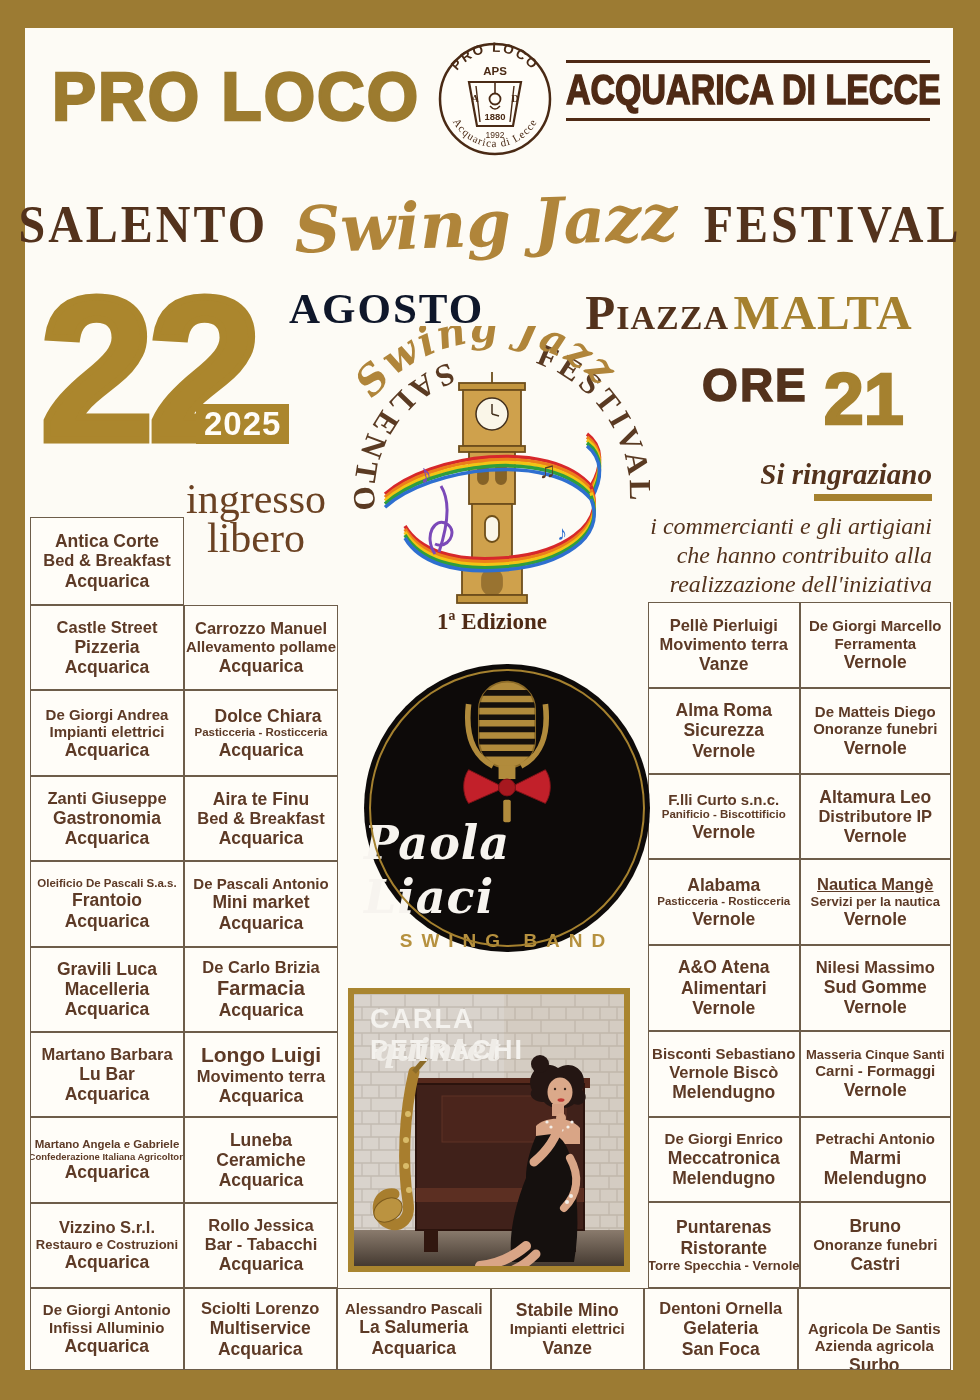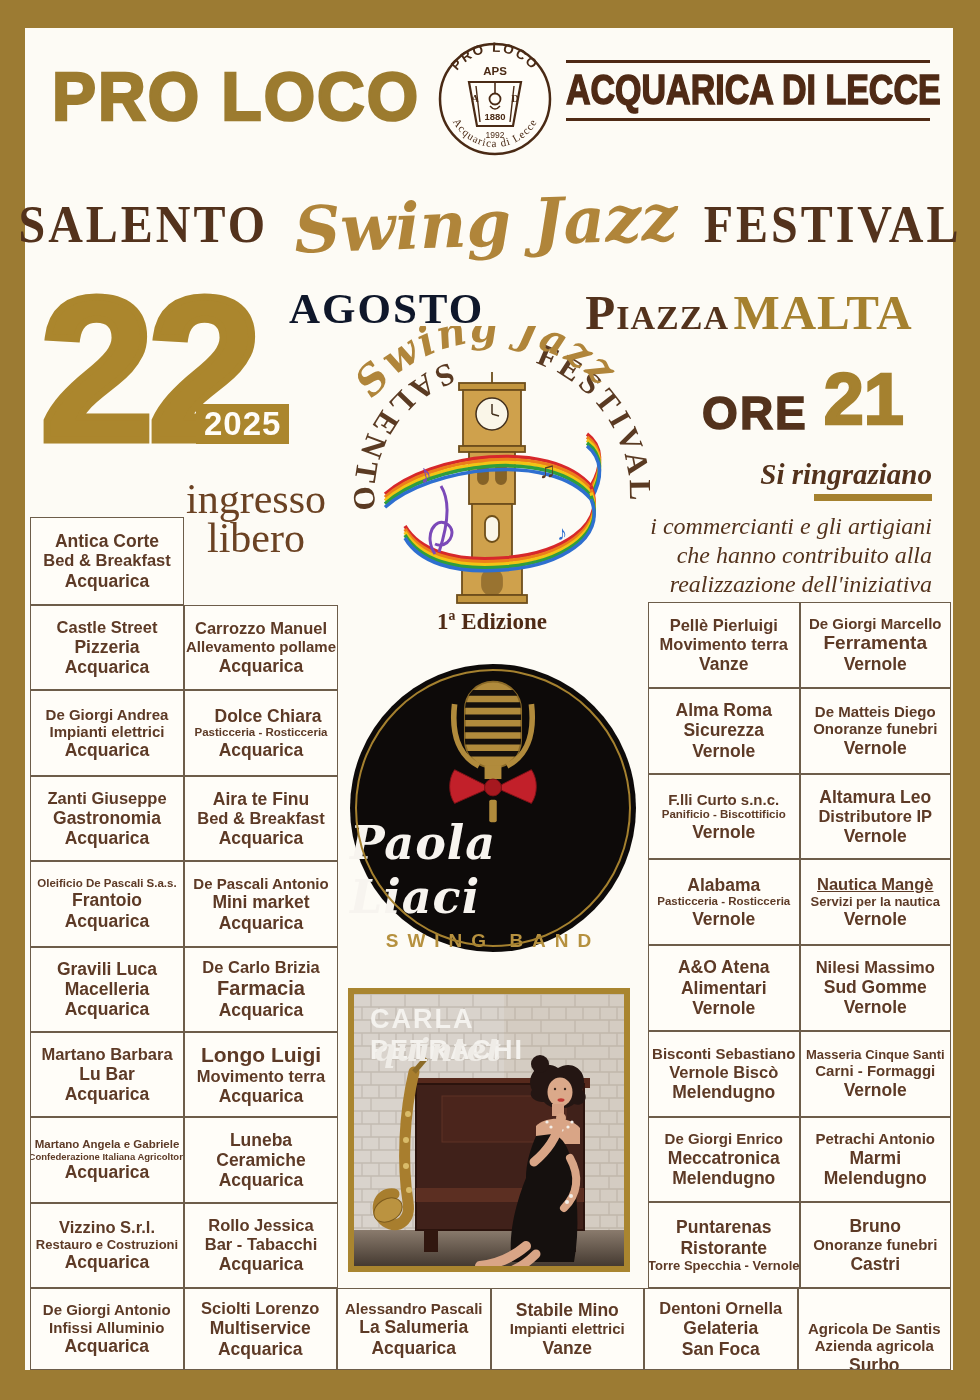--- a/index.html
+++ b/index.html
@@ -24,21 +24,21 @@
 
   
   .day{left:40px;top:266px;font:700 205px "Liberation Sans",sans-serif;color:#ab862d;line-height:1;
        letter-spacing:-6px;-webkit-text-stroke:7px #ab862d;}
   .year{left:196px;top:404px;background:#ab862d;color:#fffdf8;font:700 33px "Liberation Sans",sans-serif;
         padding:1px 8px;letter-spacing:1px;}
   .month{left:289px;top:284px;font:700 43px "Liberation Serif",serif;color:#0f172a;letter-spacing:2px;}
   .piazza{left:560px;top:284px;width:378px;text-align:center;white-space:nowrap;}
   .piazza .pl{font:700 49px "Liberation Serif",serif;font-variant:small-caps;color:#53321c;letter-spacing:1px;}
   .piazza .pn{font:700 49px "Liberation Serif",serif;color:#a5812f;letter-spacing:1px;}
-  .ore{left:688px;top:358px;width:230px;display:flex;align-items:flex-end;justify-content:center;gap:16px;}
+  .ore{left:688px;top:358px;width:230px;display:flex;align-items:flex-start;justify-content:center;gap:16px;}
   .ore .ol{font:700 46px "Liberation Sans",sans-serif;color:#53321c;letter-spacing:2px;
            -webkit-text-stroke:1.5px #53321c;}
   .ore .ov{font:700 72px "Liberation Sans",sans-serif;color:#a5812f;-webkit-text-stroke:2.5px #a5812f;}
 
   
   .thanks{left:640px;top:458px;width:292px;text-align:right;color:#53321c;}
   .thanks .th{font:italic 700 29px "Liberation Serif",serif;}
   .thanks .bar{display:inline-block;width:118px;height:7px;background:#a5812f;margin:3px 0 7px;}
   .thanks .tl{font:italic 24px "Liberation Serif",serif;line-height:1.2;}
 
@@ -50,21 +50,21 @@
   .grid{position:absolute;display:grid;}
   .gl{left:30px;top:517px;width:308px;grid-template-columns:1fr 1fr;grid-template-rows:88px repeat(8,85.4px);}
   .gr{left:648px;top:602px;width:303px;grid-template-columns:1fr 1fr;grid-auto-rows:85.75px;}
   .gb{left:30px;top:1288px;width:921px;height:82px;grid-template-columns:repeat(6,1fr);}
   .sp{border:1.5px solid #6d5d4a;background:#fffdf8;display:flex;flex-direction:column;
       justify-content:center;align-items:center;text-align:center;padding:2px 1px;overflow:hidden;}
   .spl{font-weight:700;color:#5d3a26;line-height:1.16;white-space:nowrap;}
   .ghost{border:none;background:transparent;}
 
   
-  .band{left:350px;top:664px;width:286px;height:288px;background:#0d0a09;border-radius:50%;
+  .band{left:364px;top:664px;width:286px;height:288px;background:#0d0a09;border-radius:50%;
         display:flex;flex-direction:column;align-items:center;}
   .band::before{content:"";position:absolute;inset:5px;border:2px solid #a5812f;border-radius:50%;}
   .band .nm{font:italic 700 46px "DejaVu Serif",serif;color:#f7f4ef;margin-top:-8px;letter-spacing:1px;}
   .band .sb{font:700 19px "Liberation Sans",sans-serif;color:#b6913f;letter-spacing:9px;margin-top:6px;}
 
   
   .photo{left:348px;top:988px;width:282px;height:284px;border:6px solid #a9852f;box-sizing:border-box;
          background:#d9d3cc;overflow:hidden;}
   .photo svg{position:absolute;left:0;top:0;}
   .ph-artist{left:16px;top:10px;font:700 27px "Liberation Sans",sans-serif;color:#f4f2ee;letter-spacing:2px;}
@@ -292,21 +292,21 @@
       </div>
     </div>
   <div class="grid gr" id="grid-right">
       <div class="sp">
         <div class="spl" style="font-size: 16.5px;">Pellè Pierluigi</div>
         <div class="spl" style="font-size: 16.5px;">Movimento terra</div>
         <div class="spl" style="font-size: 17.5px;">Vanze</div>
       </div>
       <div class="sp">
         <div class="spl" style="font-size: 15px;">De Giorgi Marcello</div>
-        <div class="spl" style="font-size: 19px;">Ferramenta</div>
+        <div class="spl" style="font-size: 15px;">Ferramenta</div>
         <div class="spl" style="font-size: 17.5px;">Vernole</div>
       </div>
       <div class="sp">
         <div class="spl" style="font-size: 17.5px;">Alma Roma</div>
         <div class="spl" style="font-size: 17.5px;">Sicurezza</div>
         <div class="spl" style="font-size: 17.5px;">Vernole</div>
       </div>
       <div class="sp">
         <div class="spl" style="font-size: 15px;">De Matteis Diego</div>
         <div class="spl" style="font-size: 15px;">Onoranze funebri</div>

